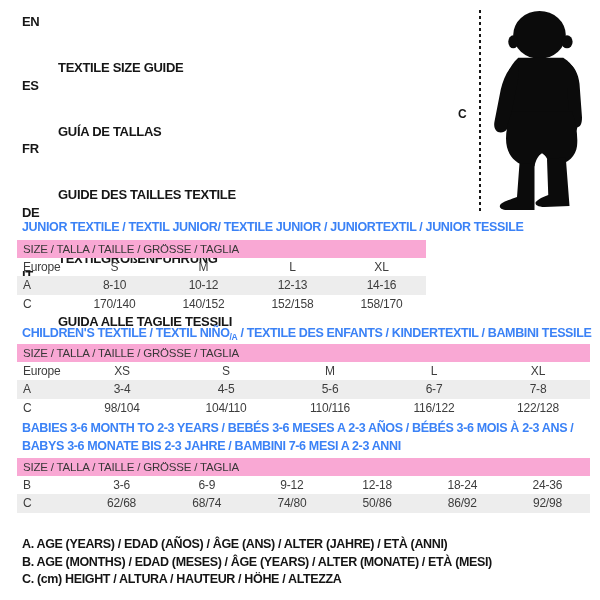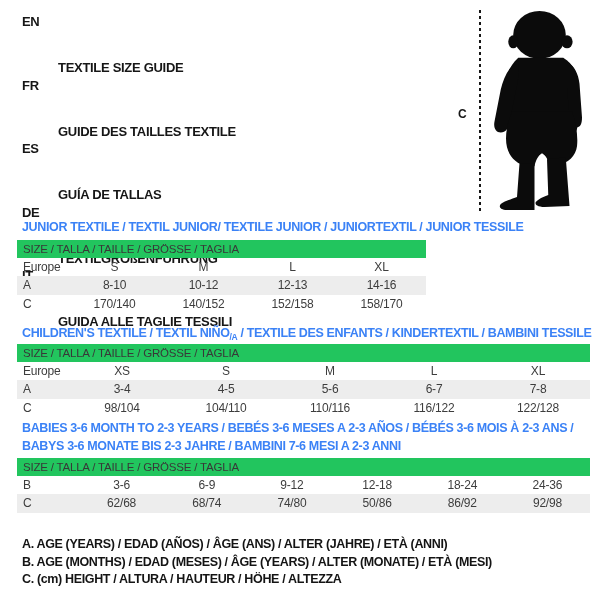--- a/index.html
+++ b/index.html
@@ -19,47 +19,47 @@
   .measure-label{left:458px;top:107px;font-size:12px;font-weight:bold;color:#161616;}
   .baby{left:487px;top:8px;}
 
   
   .tbl-title{font-size:12.5px;font-weight:bold;color:#3b82f6;letter-spacing:-0.35px;
              line-height:17.5px;white-space:nowrap;}
   .sub{font-size:8.5px;position:relative;top:2.5px;}
 
   
   .tbl{}
-  .size-bar{height:18px;background:#22c55e;display:flex;align-items:center;
+  .size-bar{height:18px;background:#f9a8d4;display:flex;align-items:center;
             padding-left:6px;font-size:11.5px;color:#383838;letter-spacing:-0.2px;box-sizing:border-box;}
   .row{display:flex;height:18.3px;align-items:center;font-size:12px;color:#3d3d3d;letter-spacing:-0.2px;}
   .rows .row:nth-child(even){background:#ededed;}
   .cell{flex:1;text-align:center;}
   .cell.label{flex:0 0 47px;text-align:left;padding-left:6px;}
   .t3 .cell.label{flex:0 0 56px;}
 
   
   .footnotes div{font-size:12.5px;font-weight:bold;color:#141414;letter-spacing:-0.35px;
                  line-height:17.6px;white-space:nowrap;}
 </style>
 </head>
 <body>
 
 <div class="abs lang-list">
   <div class="lang-row">
     <span class="lang-code">EN</span>
     <span class="lang-title">TEXTILE SIZE GUIDE</span>
   </div>
   <div class="lang-row">
+    <span class="lang-code">ES</span>
+    <span class="lang-title">GUÍA DE TALLAS</span>
+  </div>
+  <div class="lang-row">
     <span class="lang-code">FR</span>
     <span class="lang-title">GUIDE DES TAILLES TEXTILE</span>
-  </div>
-  <div class="lang-row">
-    <span class="lang-code">ES</span>
-    <span class="lang-title">GUÍA DE TALLAS</span>
   </div>
   <div class="lang-row">
     <span class="lang-code">DE</span>
     <span class="lang-title">TEXTILGRÖßENFÜHRUNG</span>
   </div>
   <div class="lang-row">
     <span class="lang-code">IT</span>
     <span class="lang-title">GUIDA ALLE TAGLIE TESSILI</span>
   </div>
 </div>

